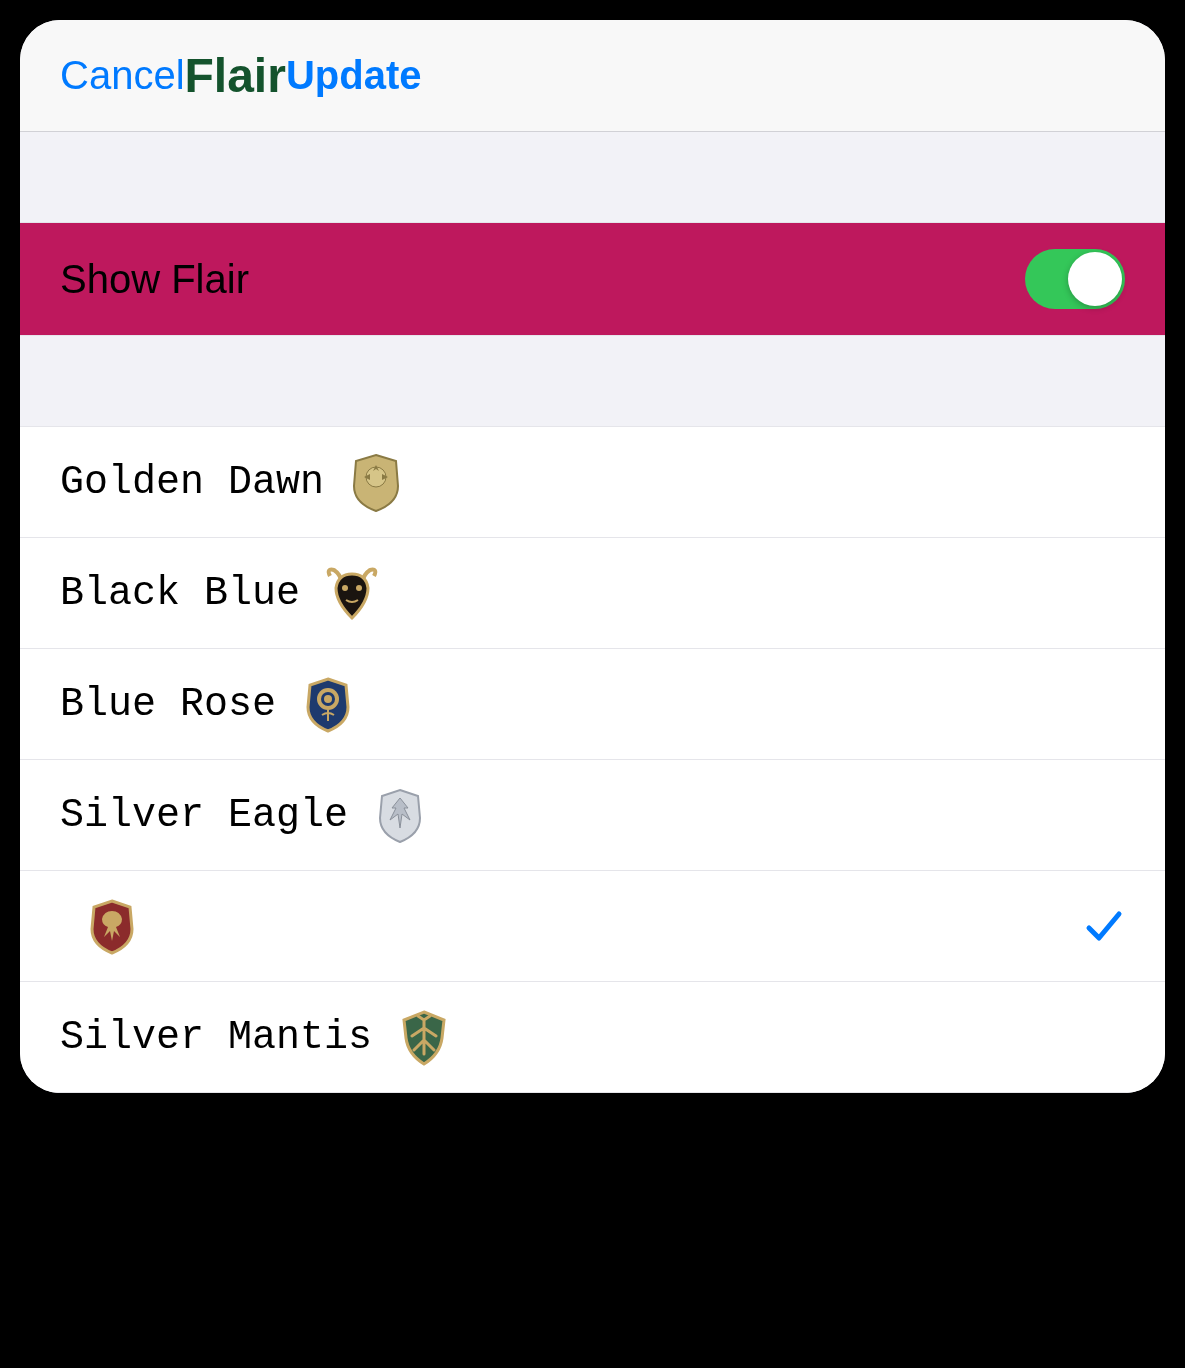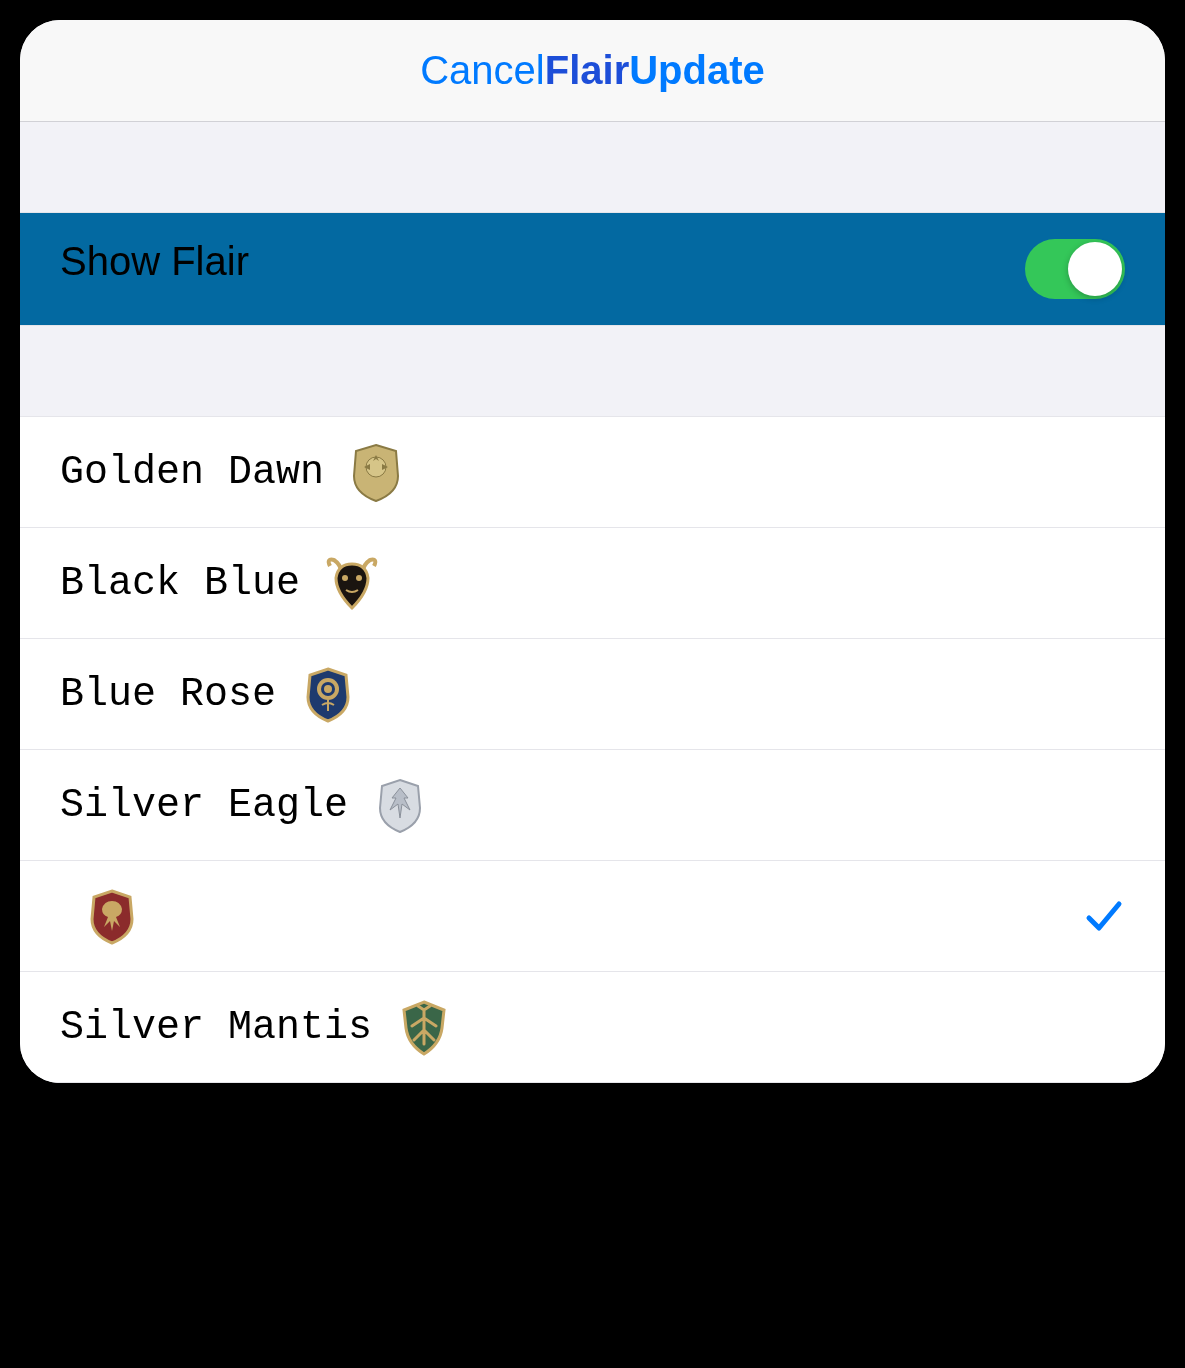--- a/index.html
+++ b/index.html
@@ -17,51 +17,51 @@
     }
     .sheet {
       width: 1145px;
       background: #f2f2f7;
       border-radius: 40px;
       overflow: hidden;
       box-shadow: 0 10px 40px rgba(0,0,0,0.5);
     }
     .navbar {
       display: flex;
-      justify-content: center;
+      justify-content: flex-start;
       align-items: center;
       padding: 28px 40px;
       background: #f8f8f8;
       border-bottom: 1px solid #d1d1d6;
     }
     .nav-btn {
       font-size: 40px;
       color: #007aff;
       cursor: pointer;
       background: none;
       border: none;
       font-family: inherit;
     }
     .nav-btn.bold {
       font-weight: 700;
     }
     .nav-title {
-      font-size: 40px;
+      font-size: 48px;
       font-weight: 600;
-      color: #1d4ed8;
+      color: #14532d;
     }
     .spacer {
       height: 90px;
       background: #f2f2f7;
     }
     .row {
       display: flex;
-      align-items: flex-start;
+      align-items: center;
       padding: 26px 40px;
-      background: #0369a1;
+      background: #be185d;
       border-top: 1px solid #e5e5ea;
       border-bottom: 1px solid #e5e5ea;
     }
     .row-label {
       font-size: 40px;
       color: #000;
       flex: 1;
     }
     .toggle {
       width: 100px;

